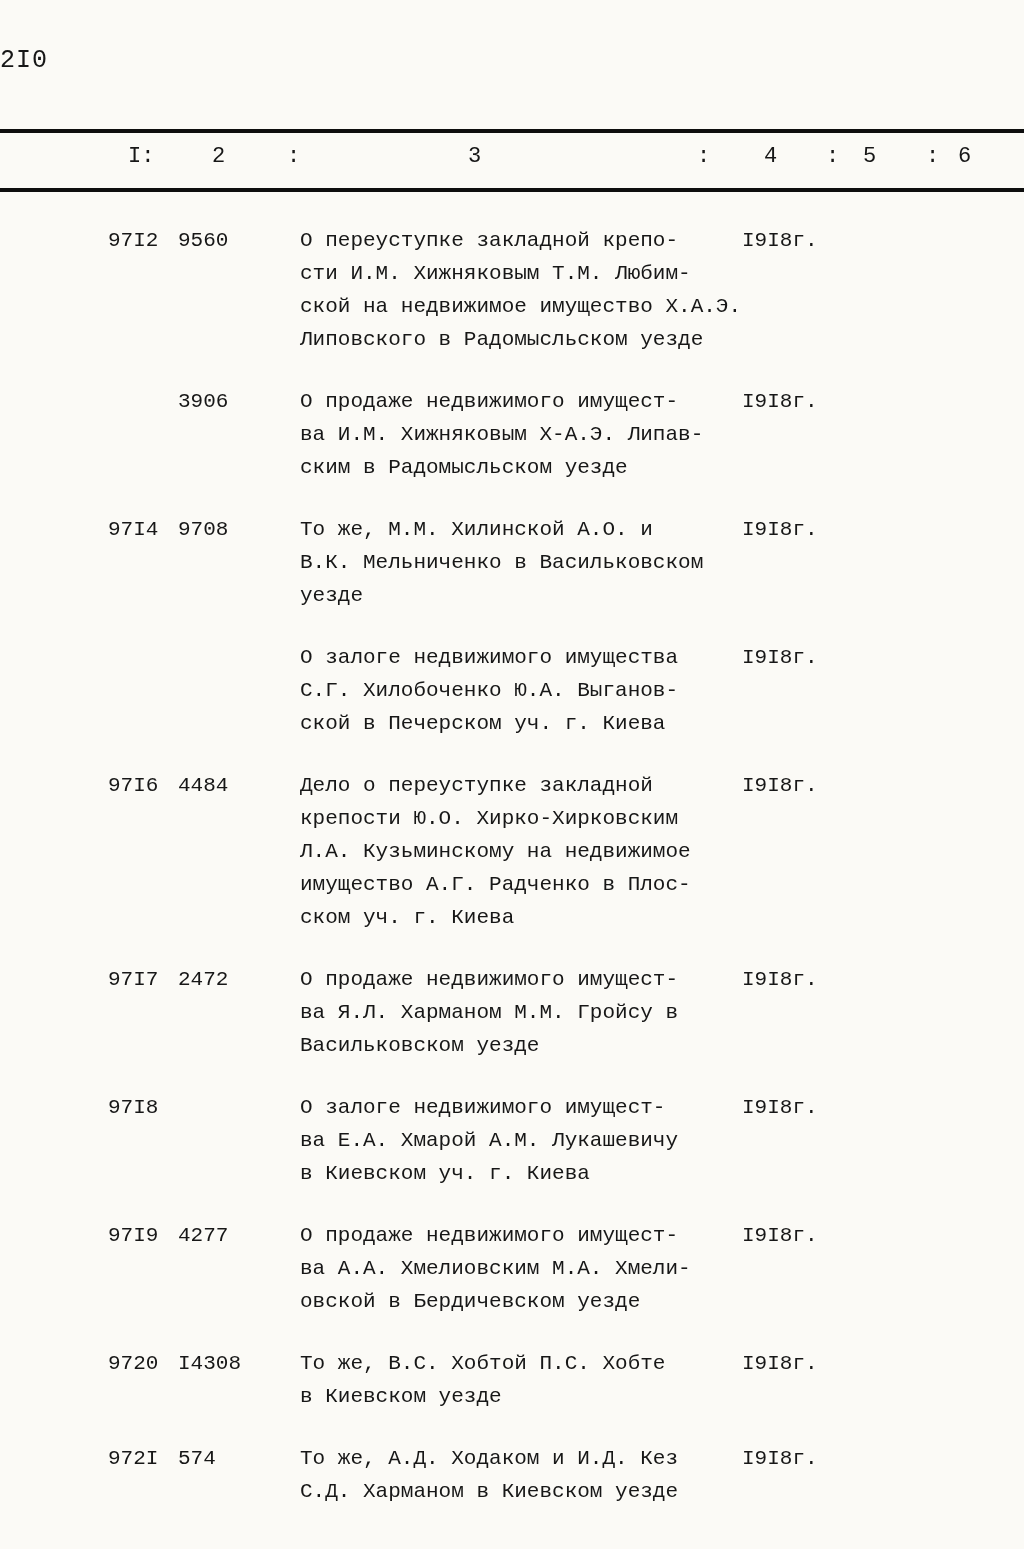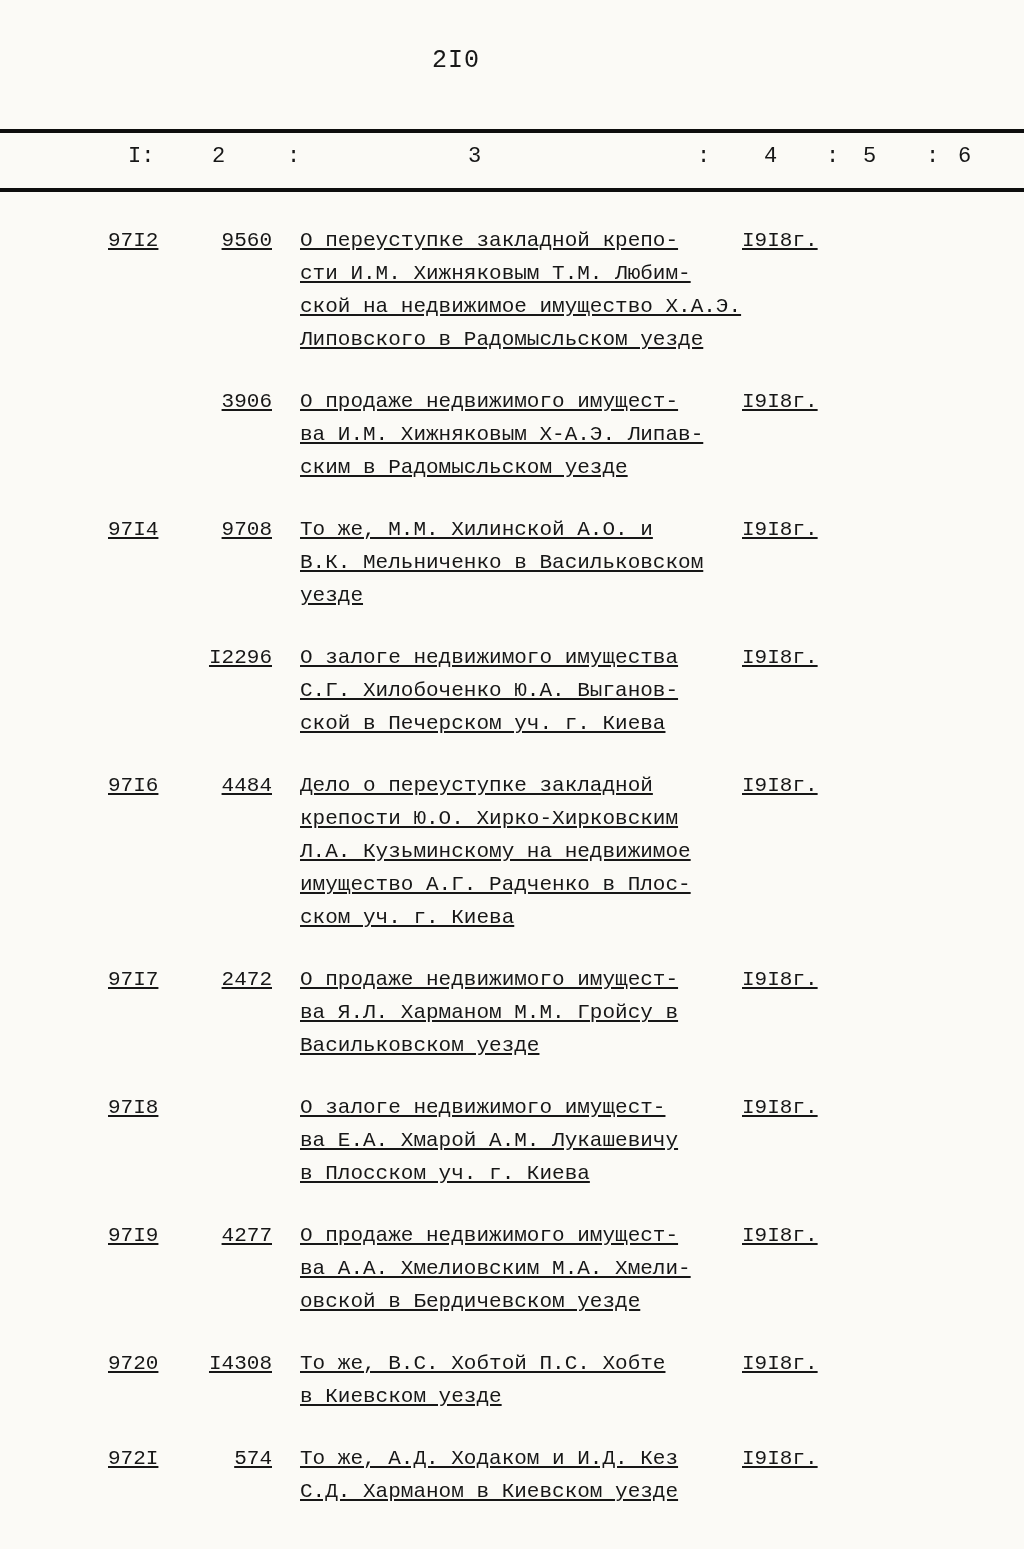--- a/index.html
+++ b/index.html
@@ -11,21 +11,21 @@
     font-family: "Liberation Mono", "DejaVu Sans Mono", monospace;
     position: relative;
     overflow: hidden;
   }
 
   .page-number {
     position: absolute;
     top: 46px;
     left: 0;
     width: 912px;
-    text-align: center;
+    text-align: left;
     font-size: 25px;
     letter-spacing: 1px;
   }
 
   .rule {
     position: absolute;
     left: 0;
     width: 1024px;
     background: #0e0e0e;
   }
@@ -49,31 +49,30 @@
   .h6 { left: 826px; }
   .h7 { left: 863px; }
   .h8 { left: 926px; }
   .h9 { left: 958px; }
 
   .records {
     position: absolute;
     top: 224px;
     left: 0;
     width: 816px;
-    text-decoration: underline;
   }
   .row {
     display: grid;
     grid-template-columns: 108px 70px 94px 28px 442px 150px;
     margin-bottom: 29px;
     font-size: 21px;
     line-height: 33px;
   }
   .c1 { grid-column: 2; }
-  .c2 { grid-column: 3; text-align: right; }
+  .c2 { grid-column: 3; text-align: left; }
   .c3 { grid-column: 5; white-space: pre-line; }
   .c4 { grid-column: 6; }
 </style>
 </head>
 <body>
 
 <div class="page-number">2I0</div>
 
 <div class="rule rule-top"></div>
 
@@ -115,21 +114,20 @@
   <div class="row">
     <div class="c1">97I4</div>
     <div class="c2">9708</div>
     <div class="c3">То же, М.М. Хилинской А.О. и
 В.К. Мельниченко в Васильковском
 уезде</div>
     <div class="c4">I9I8г.</div>
   </div>
 
   <div class="row">
-    <div class="c2">I2296</div>
     <div class="c3">О залоге недвижимого имущества
 С.Г. Хилобоченко Ю.А. Выганов-
 ской в Печерском уч. г. Киева</div>
     <div class="c4">I9I8г.</div>
   </div>
 
   <div class="row">
     <div class="c1">97I6</div>
     <div class="c2">4484</div>
     <div class="c3">Дело о переуступке закладной
@@ -146,21 +144,21 @@
     <div class="c3">О продаже недвижимого имущест-
 ва Я.Л. Харманом М.М. Гройсу в
 Васильковском уезде</div>
     <div class="c4">I9I8г.</div>
   </div>
 
   <div class="row">
     <div class="c1">97I8</div>
     <div class="c3">О залоге недвижимого имущест-
 ва Е.А. Хмарой А.М. Лукашевичу
-в Плосском уч. г. Киева</div>
+в Киевском уч. г. Киева</div>
     <div class="c4">I9I8г.</div>
   </div>
 
   <div class="row">
     <div class="c1">97I9</div>
     <div class="c2">4277</div>
     <div class="c3">О продаже недвижимого имущест-
 ва А.А. Хмелиовским М.А. Хмели-
 овской в Бердичевском уезде</div>
     <div class="c4">I9I8г.</div>

